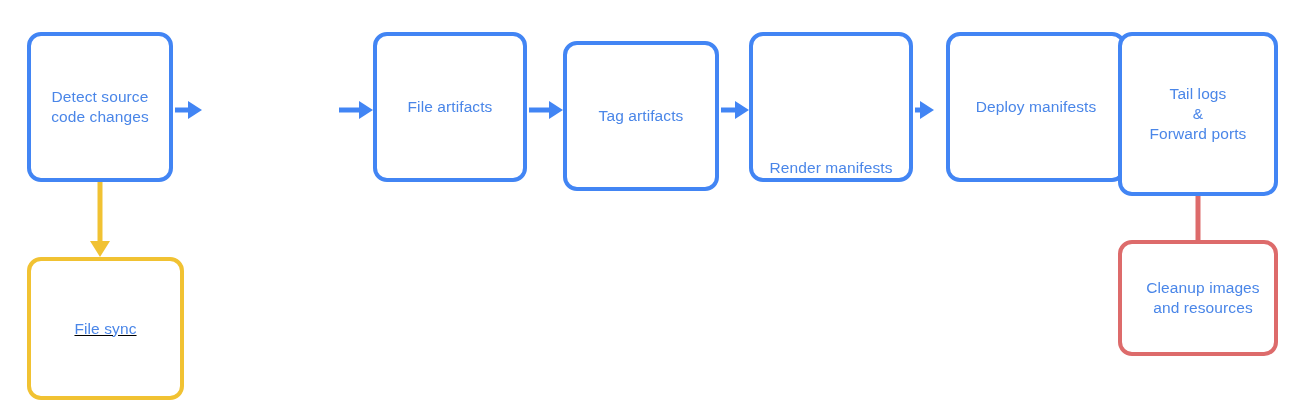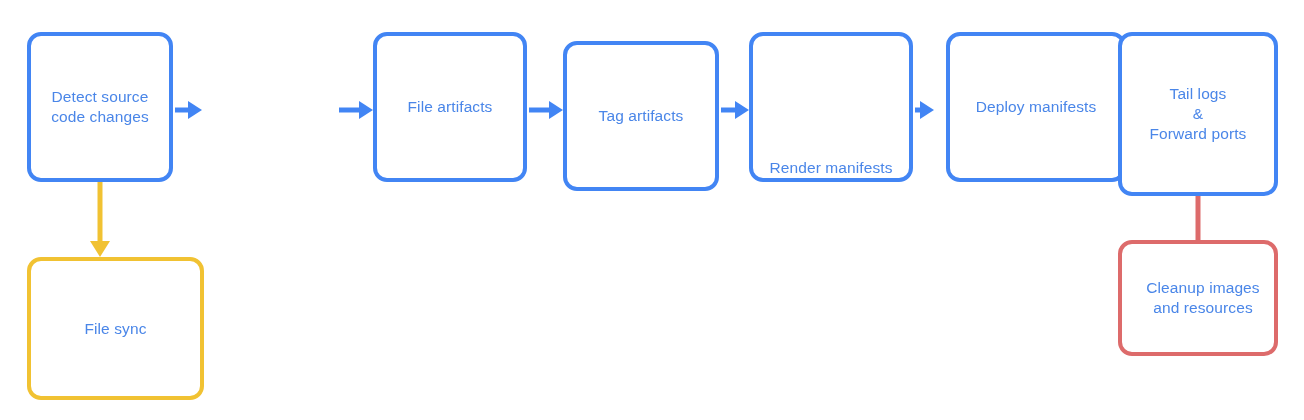--- a/index.html
+++ b/index.html
@@ -115,21 +115,21 @@
   <div class="node blue" style="left:910px; top:32px; width:180px; height:150px;margin-left:36px;">
     <span class="node-label">Deploy manifests</span>
   </div>
 
   <div class="node blue" style="left:1118px; top:32px; width:160px; height:164px;">
     <span class="node-label">Tail logs
 &amp;
 Forward ports</span>
   </div>
 
-  <div class="node yellow" style="left:27px; top:257px; width:177px; height:143px;">
+  <div class="node yellow" style="left:27px; top:257px; width:157px; height:143px;text-decoration:underline;">
     <span class="node-label">File sync</span>
   </div>
 
   <div class="node red" style="left:1118px; top:240px; width:160px; height:116px;padding-left:10px;">
     <span class="node-label">Cleanup images
 and resources</span>
   </div>
 
 </div>
 

